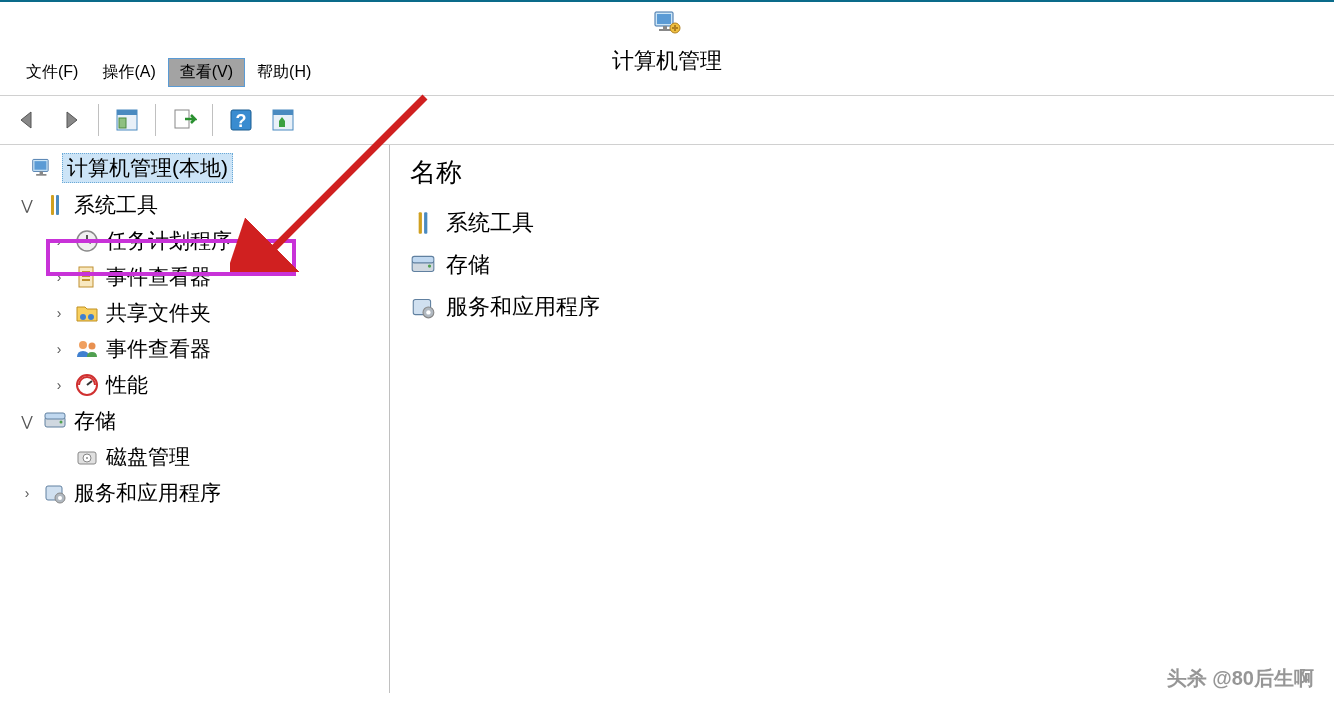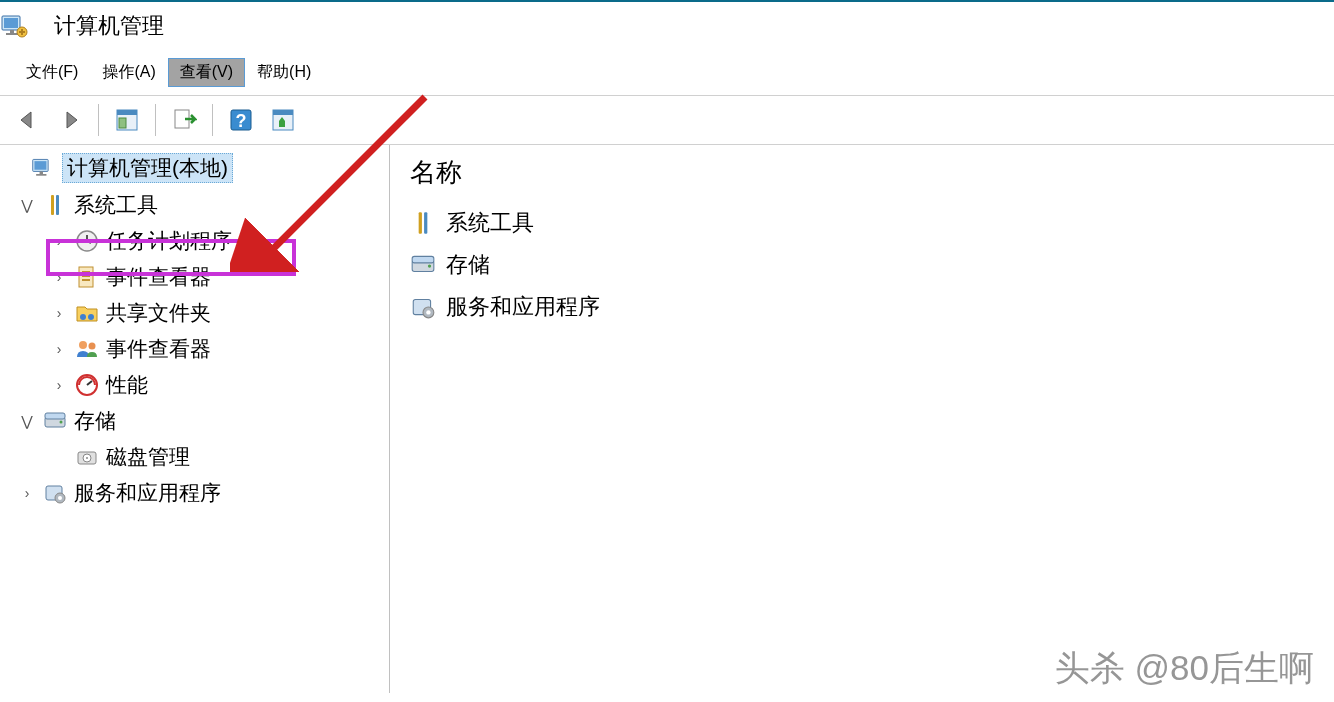--- a/index.html
+++ b/index.html
@@ -11,21 +11,22 @@
     height: 702px;
     overflow: hidden;
     position: relative;
     border-top: 2px solid #0a6b8a;
   }
   .titlebar {
     display: flex;
     align-items: center;
     height: 48px;
     padding: 6px 0;
-    gap: 26px;
+    gap: 10px;
+    flex-direction: column;
   }
   .titlebar .title { font-size: 22px; color: #000; }
   .menubar {
     display: flex;
     gap: 0;
     padding: 8px 14px;
     font-size: 16px;
   }
   .menubar .menu-item {
     padding: 4px 12px;
@@ -120,23 +121,23 @@
     top: 90px;
     left: 230px;
     width: 200px;
     height: 180px;
     pointer-events: none;
   }
   .watermark {
     position: absolute;
     right: 20px;
     bottom: 10px;
-    font-size: 35px;
+    font-size: 20px;
     color: rgba(80,80,80,0.6);
-    font-weight: 400;
+    font-weight: 700;
   }
   svg { display:block; }
 </style>
 </head>
 <body>
 
 <div class="titlebar">
   <span class="ic">
     <svg width="28" height="28" viewBox="0 0 28 28">
       <rect x="2" y="4" width="18" height="14" rx="1" fill="#cde6f7" stroke="#3a6ea5"></rect>

